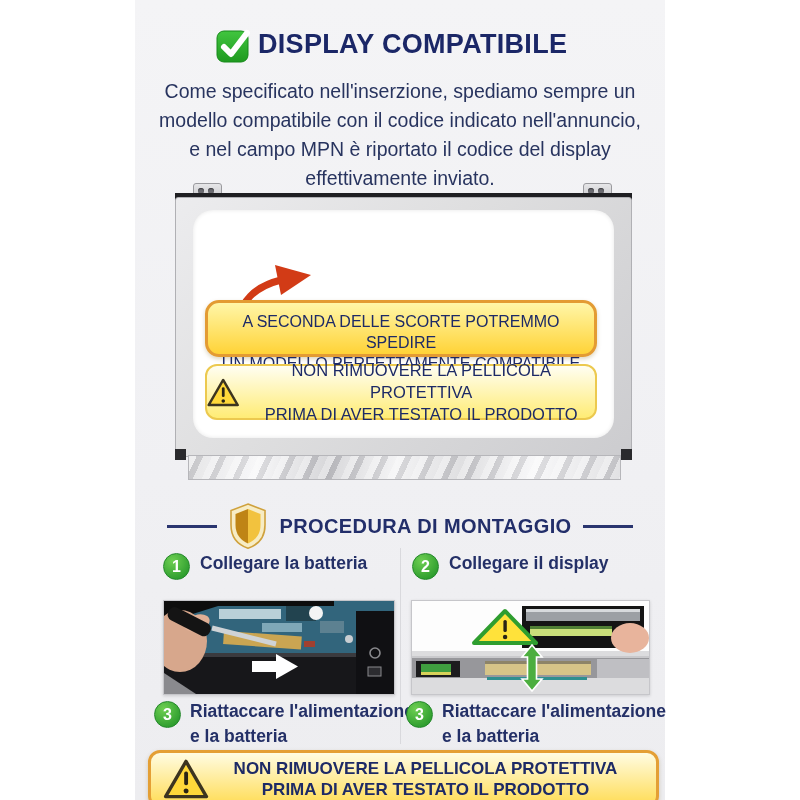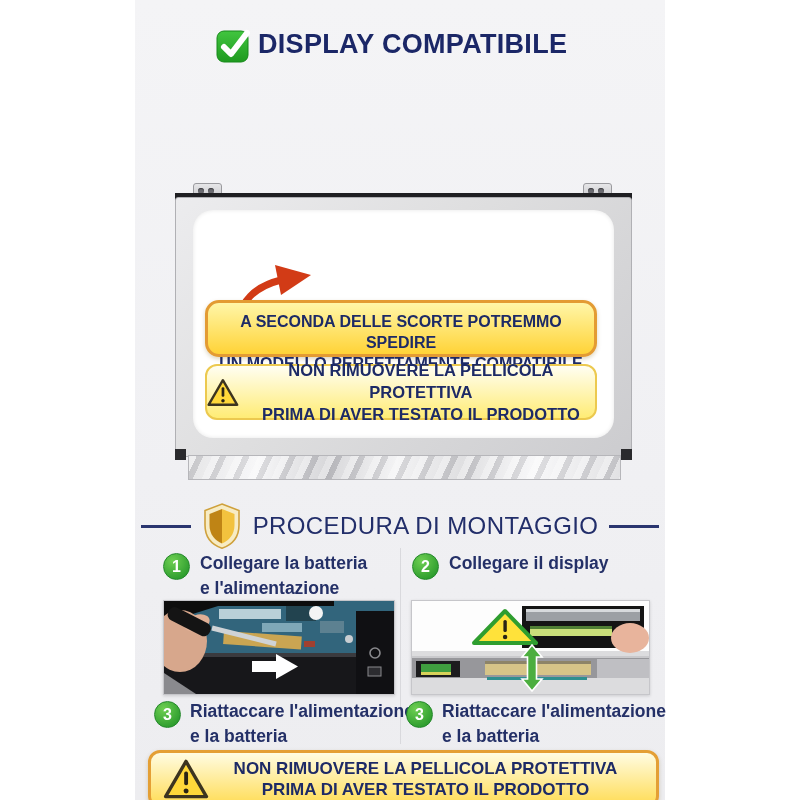--- a/index.html
+++ b/index.html
@@ -30,33 +30,33 @@
            border-radius:20px;box-shadow:inset 0 0 4px rgba(0,0,0,.10);}
   .endblock{top:266px;width:11px;height:11px;background:#2a2a2d;}
   .foil{left:13px;top:272px;width:431px;height:23px;border:1px solid #b6b6ba;
         background:linear-gradient(100deg,#d9d9db 0%,#f3f3f5 16%,#c3c3c7 32%,
                    #ededef 48%,#cfcfd2 63%,#f4f4f6 80%,#d2d2d5 100%);}
   .foil:after{content:"";position:absolute;inset:0;
         background:repeating-linear-gradient(115deg,rgba(255,255,255,.55) 0 7px,
                    rgba(120,120,126,.18) 7px 13px,rgba(255,255,255,.35) 13px 21px);}
 
   
-  .ylabel{left:30px;width:392px;text-align:center;color:#1d2a66;font-weight:bold;
+  .ylabel{left:30px;width:392px;text-align:center;color:#1d2a66;font-weight:normal;
           box-sizing:border-box;}
   .ylabel-stock{top:117px;height:57px;border:3px solid #e39b33;border-radius:14px;
           background:linear-gradient(#fff6a8,#ffd337);padding-top:8px;
           font-size:16px;line-height:21px;box-shadow:0 2px 4px rgba(120,90,0,.25);}
   .ylabel-film{top:181px;height:56px;border:2px solid #ecc94f;border-radius:12px;
           background:linear-gradient(#fffef2,#ffec75);display:flex;align-items:center;
           justify-content:center;gap:8px;font-size:16.5px;line-height:22px;}
 
   
   .proc-hdr{left:135px;top:503px;width:530px;display:flex;align-items:center;justify-content:center;gap:11px;}
   .rule{width:50px;height:3px;background:#2a356f;}
-  .proc-title{font-size:24px;font-weight:normal;color:#222e6a;letter-spacing:.4px;}
+  .proc-title{font-size:20px;font-weight:bold;color:#222e6a;letter-spacing:.4px;}
 
   
   .vdivider{left:400px;top:548px;width:1px;height:196px;background:#d9d9dd;}
   .stepnum{width:27px;height:27px;border-radius:50%;color:#fff;font-size:16px;font-weight:bold;
            display:flex;align-items:center;justify-content:center;
            background:radial-gradient(circle at 35% 28%,#6ecf52,#2f9e2f 75%);
            border:1px solid #23882a;box-sizing:border-box;}
   .steptext{color:#243067;font-size:17.5px;font-weight:600;line-height:25px;}
   .photo{border:1px solid #c6c6ca;background:#fff;box-shadow:0 1px 3px rgba(0,0,0,.15);}
 
@@ -79,20 +79,26 @@
       <linearGradient id="gck" x1="0" y1="0" x2="0" y2="1">
         <stop offset="0" stop-color="#41c53f"></stop>
           <stop offset="1" stop-color="#1f9a20"></stop>
       </linearGradient>
     </defs>
     <rect x="1" y="3" width="31" height="31" rx="7" fill="url(#gck)" stroke="#178a1a" stroke-width="1"></rect>
     <path d="M8 19 L15 26 L31 5" fill="none" stroke="#ffffff" stroke-width="6" stroke-linecap="round" stroke-linejoin="round"></path>
   </svg>
   <div class="abs hdr-title">DISPLAY COMPATIBILE</div>
 
+  <div class="abs intro">
+    <div>Come specificato nell'inserzione, spediamo sempre un</div>
+    <div>modello compatibile con il codice indicato nell'annuncio,</div>
+    <div>e nel campo MPN è riportato il codice del display</div>
+    <div>effettivamente inviato.</div>
+  </div>
 
   <div class="abs panel-wrap">
     <div class="abs bracket" style="left:18px;">
       <span class="hole" style="left:4px;"></span>
         <span class="hole" style="left:14px;"></span>
     </div>
     <div class="abs bracket" style="left:408px;">
       <span class="hole" style="left:4px;"></span>
         <span class="hole" style="left:14px;"></span>
     </div>
@@ -136,21 +142,20 @@
     </svg>
     <div class="proc-title">PROCEDURA DI MONTAGGIO</div>
     <div class="rule"></div>
   </div>
 
   <div class="abs vdivider"></div>
 
   <div class="abs stepnum" style="left:163px;top:553px;">1</div>
   <div class="abs steptext" style="left:200px;top:551px;">
     <div>Collegare la batteria</div>
-    <div>e l'alimentazione</div>
   </div>
 
   <div class="abs stepnum" style="left:412px;top:553px;">2</div>
   <div class="abs steptext" style="left:449px;top:551px;">
     <div>Collegare il display</div>
   </div>
 
   <svg class="abs photo" style="left:163px;top:600px;" width="230" height="93" viewBox="0 0 230 93">
     <rect x="0" y="0" width="230" height="93" fill="#32657c"></rect>
     <rect x="55" y="8" width="62" height="10" fill="#b9d0d8"></rect>

